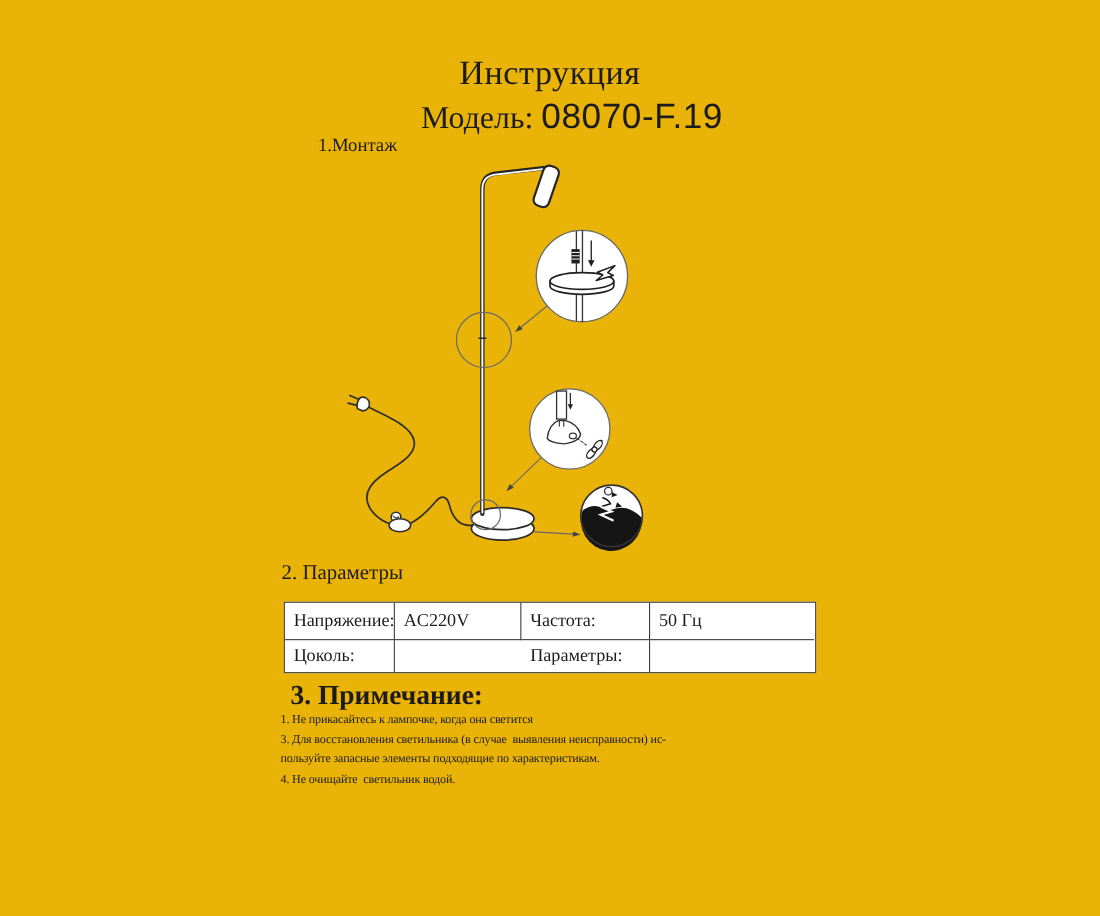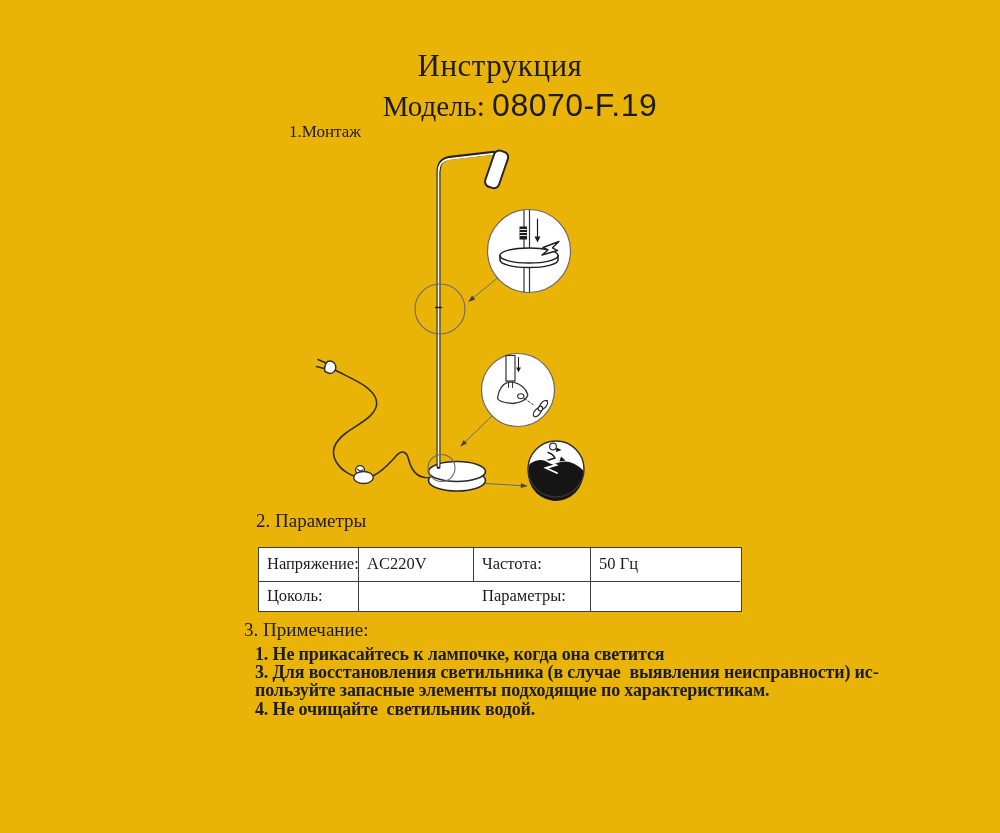--- a/index.html
+++ b/index.html
@@ -14,21 +14,21 @@
   }
   .model-line {
     top:87px; left:20px; width:1000px; text-align:center;
     font-size:29px;
   }
   .model-number {
     font-family:"Liberation Sans", sans-serif; font-size:32px; letter-spacing:0.5px;
   }
   .sec1 { top:122px; left:253px; font-size:17px;margin-left:36px; }
   .sec2 { top:510px; left:256px; font-size:19px; }
-  .sec3 { top:619px; left:244px; font-size:19px; }
+  .sec3 { top:619px; left:264px; font-size:25px;font-weight:bold; }
   .diagram { top:0; left:0; }
 
   .params-table {
     top:547px; left:258px; width:484px; height:65px;
     border:1.4px solid #3d3d3d; box-sizing:border-box;
     display:grid;
     grid-template-columns:100px 115px 117px 149px;
     grid-template-rows:33.5px 29.5px;
     background:#ffffff;
   }
@@ -37,21 +37,21 @@
     padding-left:8px; font-size:16.5px;
     border-right:1.3px solid #3d3d3d; border-bottom:1.3px solid #3d3d3d;
     white-space:pre; overflow:hidden;
   }
   .cell:nth-child(4n) { border-right:none; }
   .cell:nth-child(n+5) { border-bottom:none; }
   .cell.sans-val { font-family:"Liberation Sans", sans-serif; font-size:15px;margin-top:36px; }
 
   .notes { top:645px; left:255px; width:500px; }
   .note-line {
-    font-size:18px; font-weight:bold; line-height:18.2px;
+    font-size:11px; font-weight:normal; line-height:18.2px;
     white-space:pre; letter-spacing:-0.15px;
   }
 </style>
 </head>
 <body>
 
 <div class="page">
 
   <svg class="abs diagram" width="1000" height="833" viewBox="0 0 1000 833">
     <g fill="none" stroke-linecap="round">

